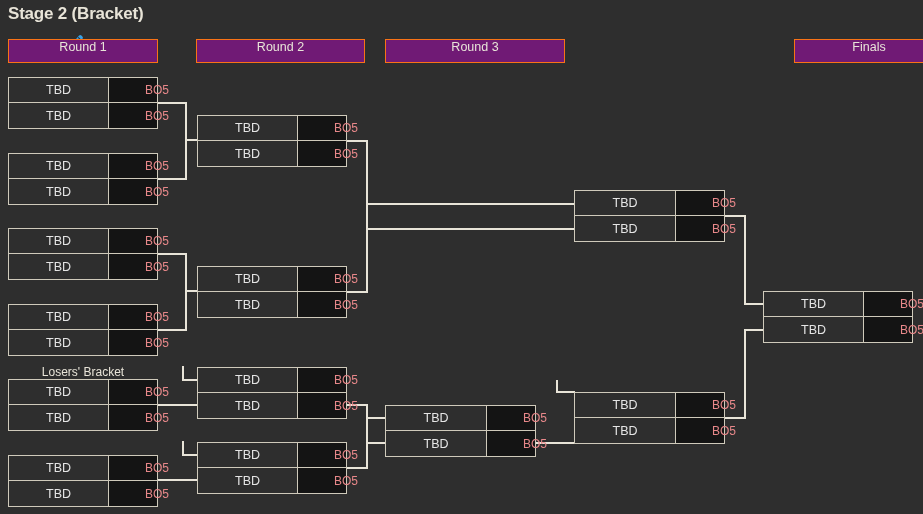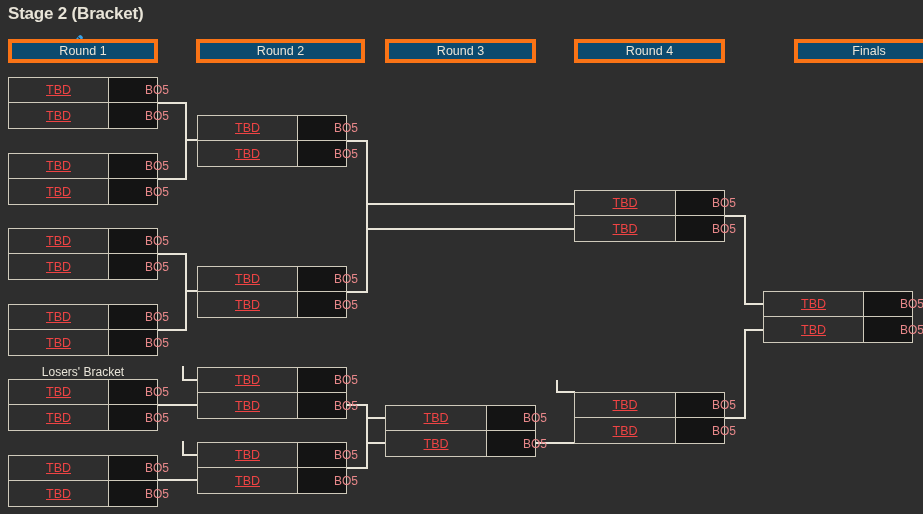--- a/index.html
+++ b/index.html
@@ -14,23 +14,23 @@
   
   .title-bar{position:absolute;left:8px;top:4px;height:26px;display:flex;align-items:center;gap:10px;flex-direction:column;}
   .title-text{
     font-size:17px;font-weight:bold;color:#e8e4d8;letter-spacing:-0.2px;white-space:nowrap;
   }
   .edit-icon{display:block;width:16px;height:16px;cursor:pointer;}
 
   
   .round-head{
     position:absolute;height:24px;
-    background:#0c4a6e;border:4px solid #f97316;
+    background:#701a75;border:1px solid #f97316;
     box-sizing:border-box;
-    display:flex;align-items:center;justify-content:center;
+    display:flex;justify-content:center;
     font-size:12.5px;color:#e8e4d8;
     white-space:nowrap;
   }
 
   
   .sec-label{
     position:absolute;height:16px;
     display:flex;align-items:center;justify-content:center;
     font-size:12px;color:#e8e4d8;white-space:nowrap;
   }
@@ -41,21 +41,21 @@
     border:1px solid #cfcabb;
     box-sizing:border-box;
     background:#2e2e2e;
   }
   .mrow{
     display:flex;align-items:stretch;height:25px;box-sizing:border-box;
   }
   .mrow.top{border-bottom:1px solid #cfcabb;}
   .team{
     flex:1;display:flex;align-items:center;justify-content:center;
-    font-size:12.5px;color:#ef4444;white-space:nowrap;overflow:hidden;text-decoration:underline;
+    font-size:12.5px;color:#e5e5e5;white-space:nowrap;overflow:hidden;
   }
   .fmt{
     width:28px;flex:0 0 28px;
     background:#141414;
     border-left:1px solid #cfcabb;
     display:flex;align-items:center;justify-content:center;
     font-size:12px;color:#e8888a;white-space:nowrap;
     box-sizing:border-box;
     padding-left:48px;
   }
@@ -79,25 +79,22 @@
       </svg>
     </span>
   </div>
 
   <div class="round-head" style="left:8px;top:39px;width:150px;">
     <span>Round 1</span>
   </div>
   <div class="round-head" style="left:196px;top:39px;width:169px;">
     <span>Round 2</span>
   </div>
-  <div class="round-head" style="left:385px;top:39px;width:151px;">
+  <div class="round-head" style="left:385px;top:39px;width:180px;">
     <span>Round 3</span>
-  </div>
-  <div class="round-head" style="left:574px;top:39px;width:151px;">
-    <span>Round 4</span>
   </div>
   <div class="round-head" style="left:763px;top:39px;width:150px;margin-left:31px;">
     <span>Finals</span>
   </div>
 
   <div class="sec-label" style="left:8px;top:364px;width:150px;">
     <span>Losers' Bracket</span>
   </div>
 
   <div class="ln h" style="left:157px;top:102px;width:30px;"></div>

